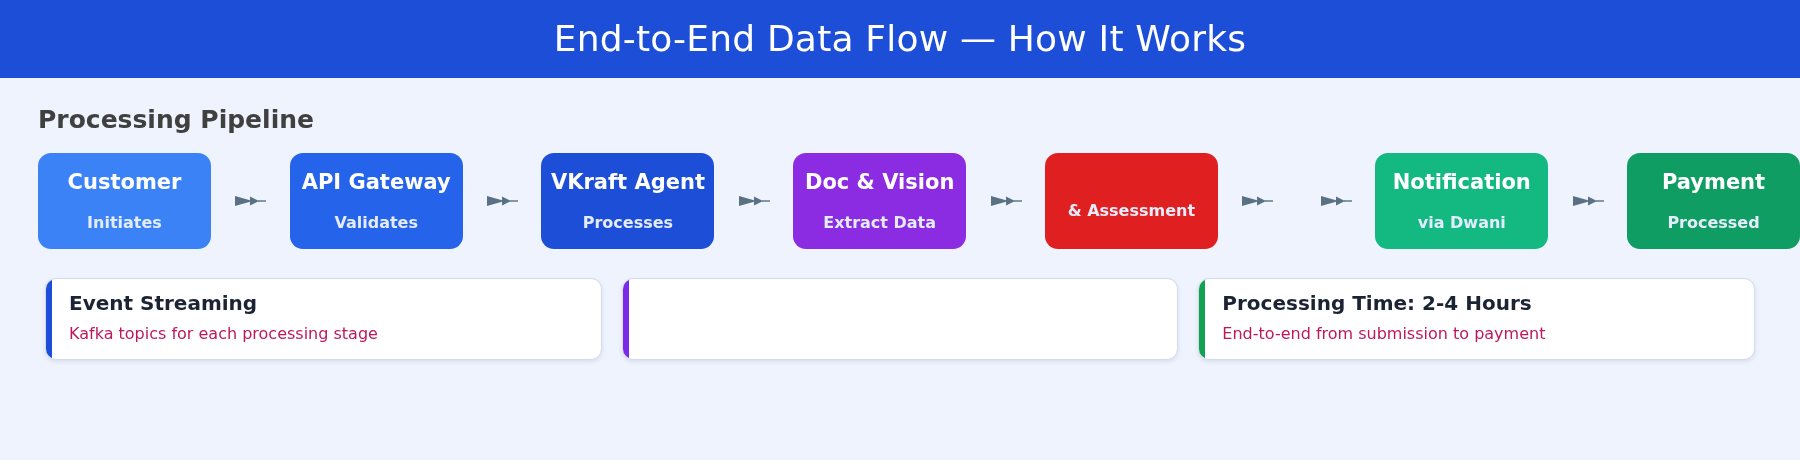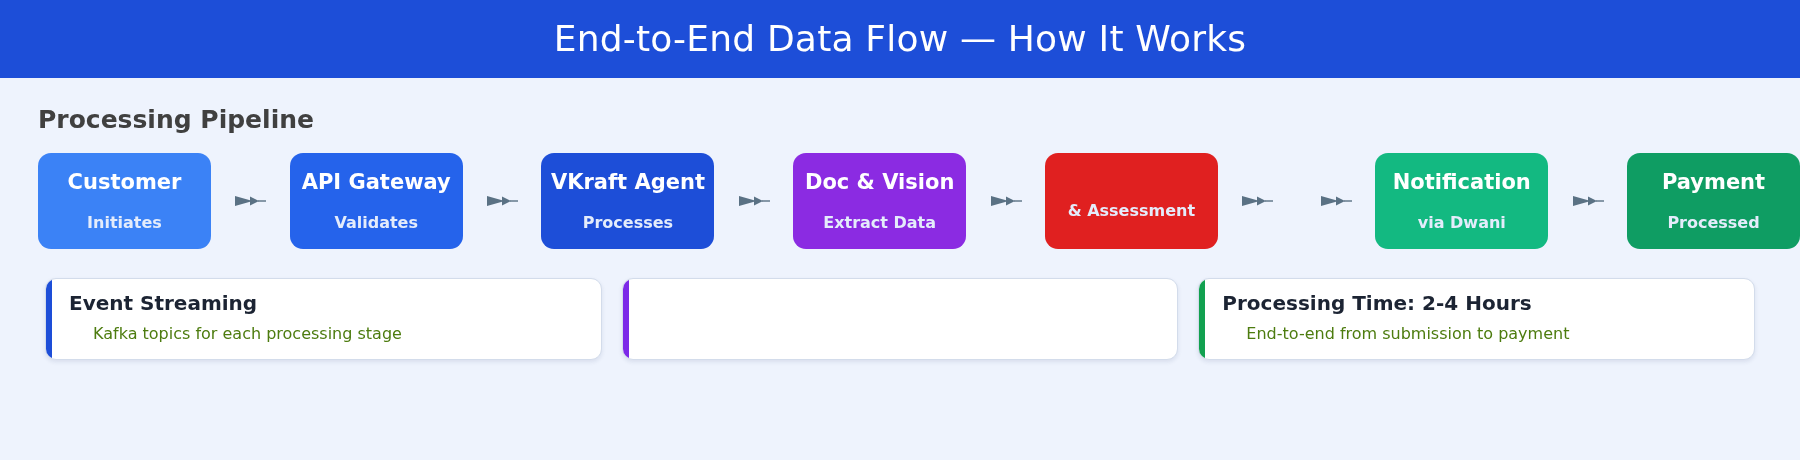--- a/index.html
+++ b/index.html
@@ -122,26 +122,25 @@
     justify-content: flex-start;
   }
   .card-title {
     color: #1c2433;
     font-size: 20px;
     font-weight: bold;
     line-height: 1.1;
     white-space: nowrap;
   }
   .card-sub {
-    color: #4d7c0f;
+    color: #be185d;
     font-size: 16px;
     line-height: 1.1;
     margin-top: 11px;
     white-space: nowrap;
-    margin-left: 24px;
   }
 </style>
 </head>
 <body>
 
 <div class="header">
   <div class="header-title">End-to-End Data Flow — How It Works</div>
 </div>
 
 <div class="section-title">Processing Pipeline</div>

